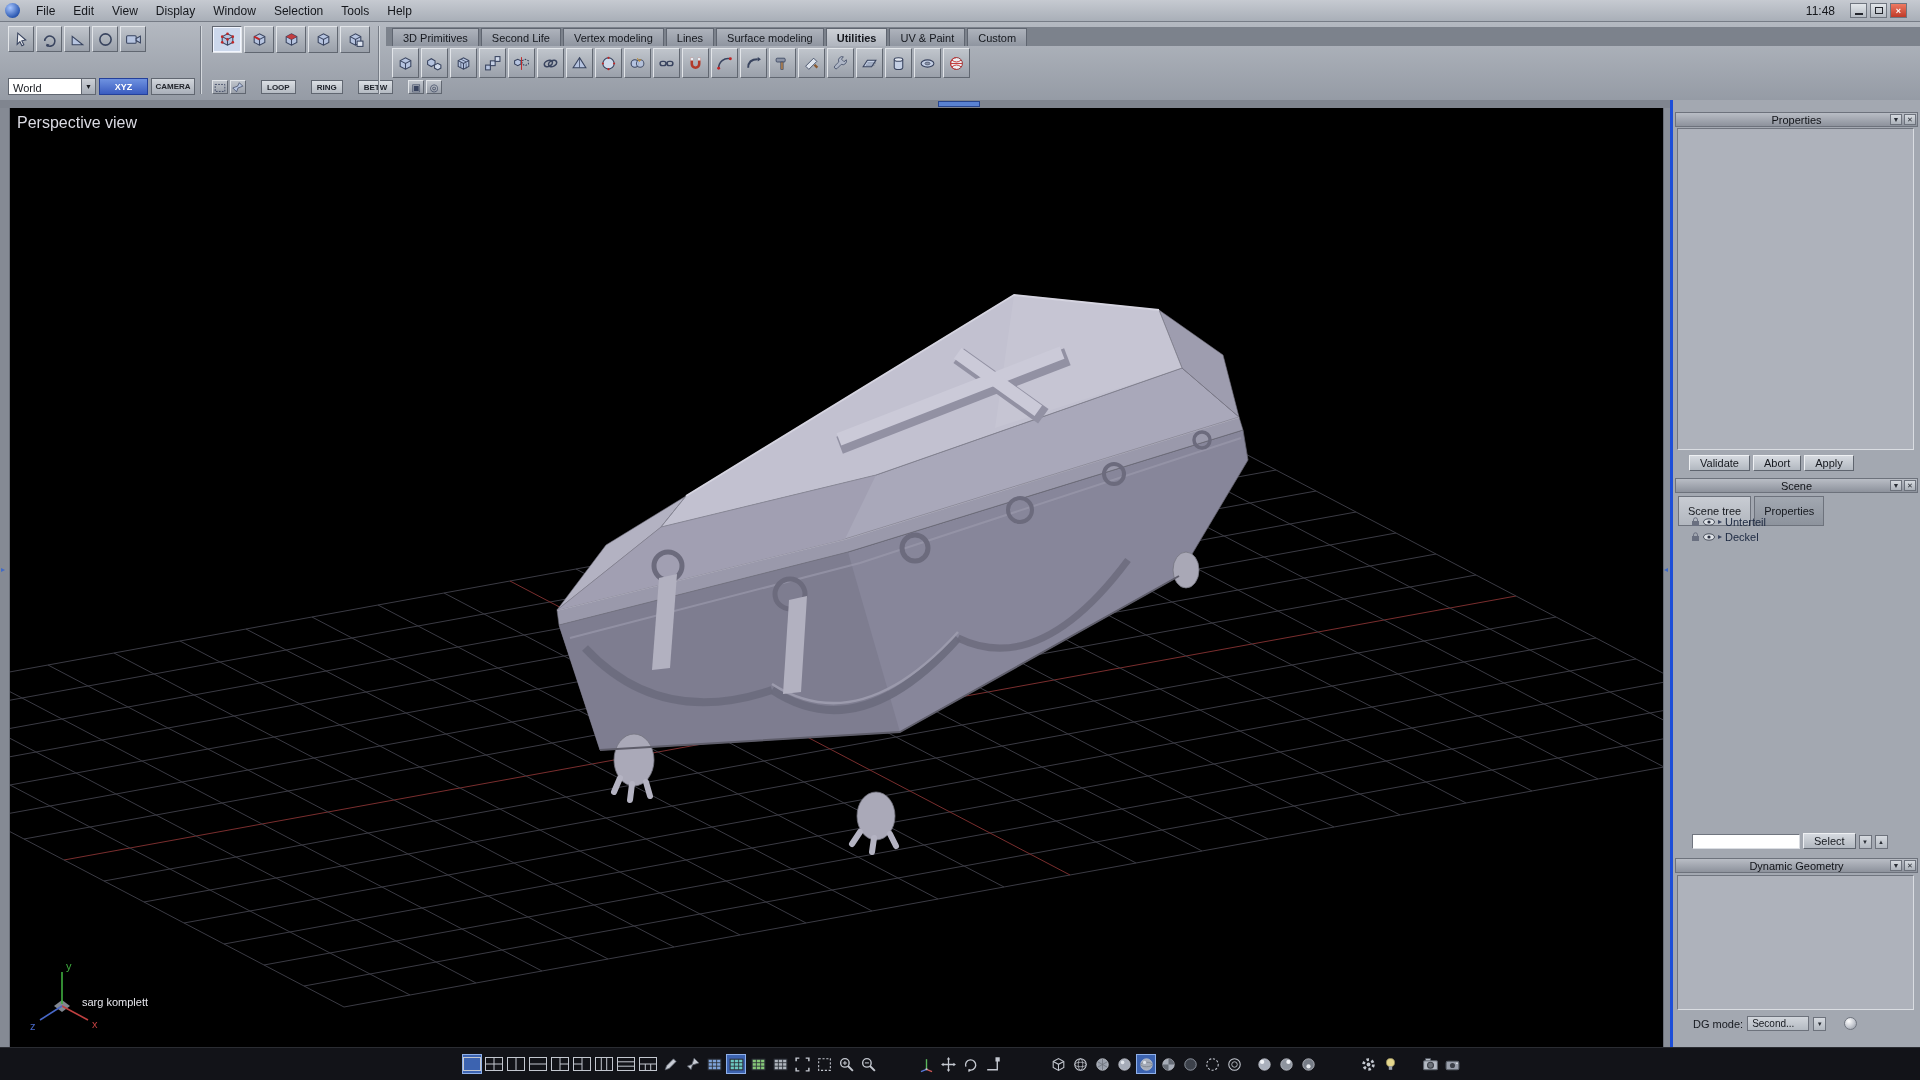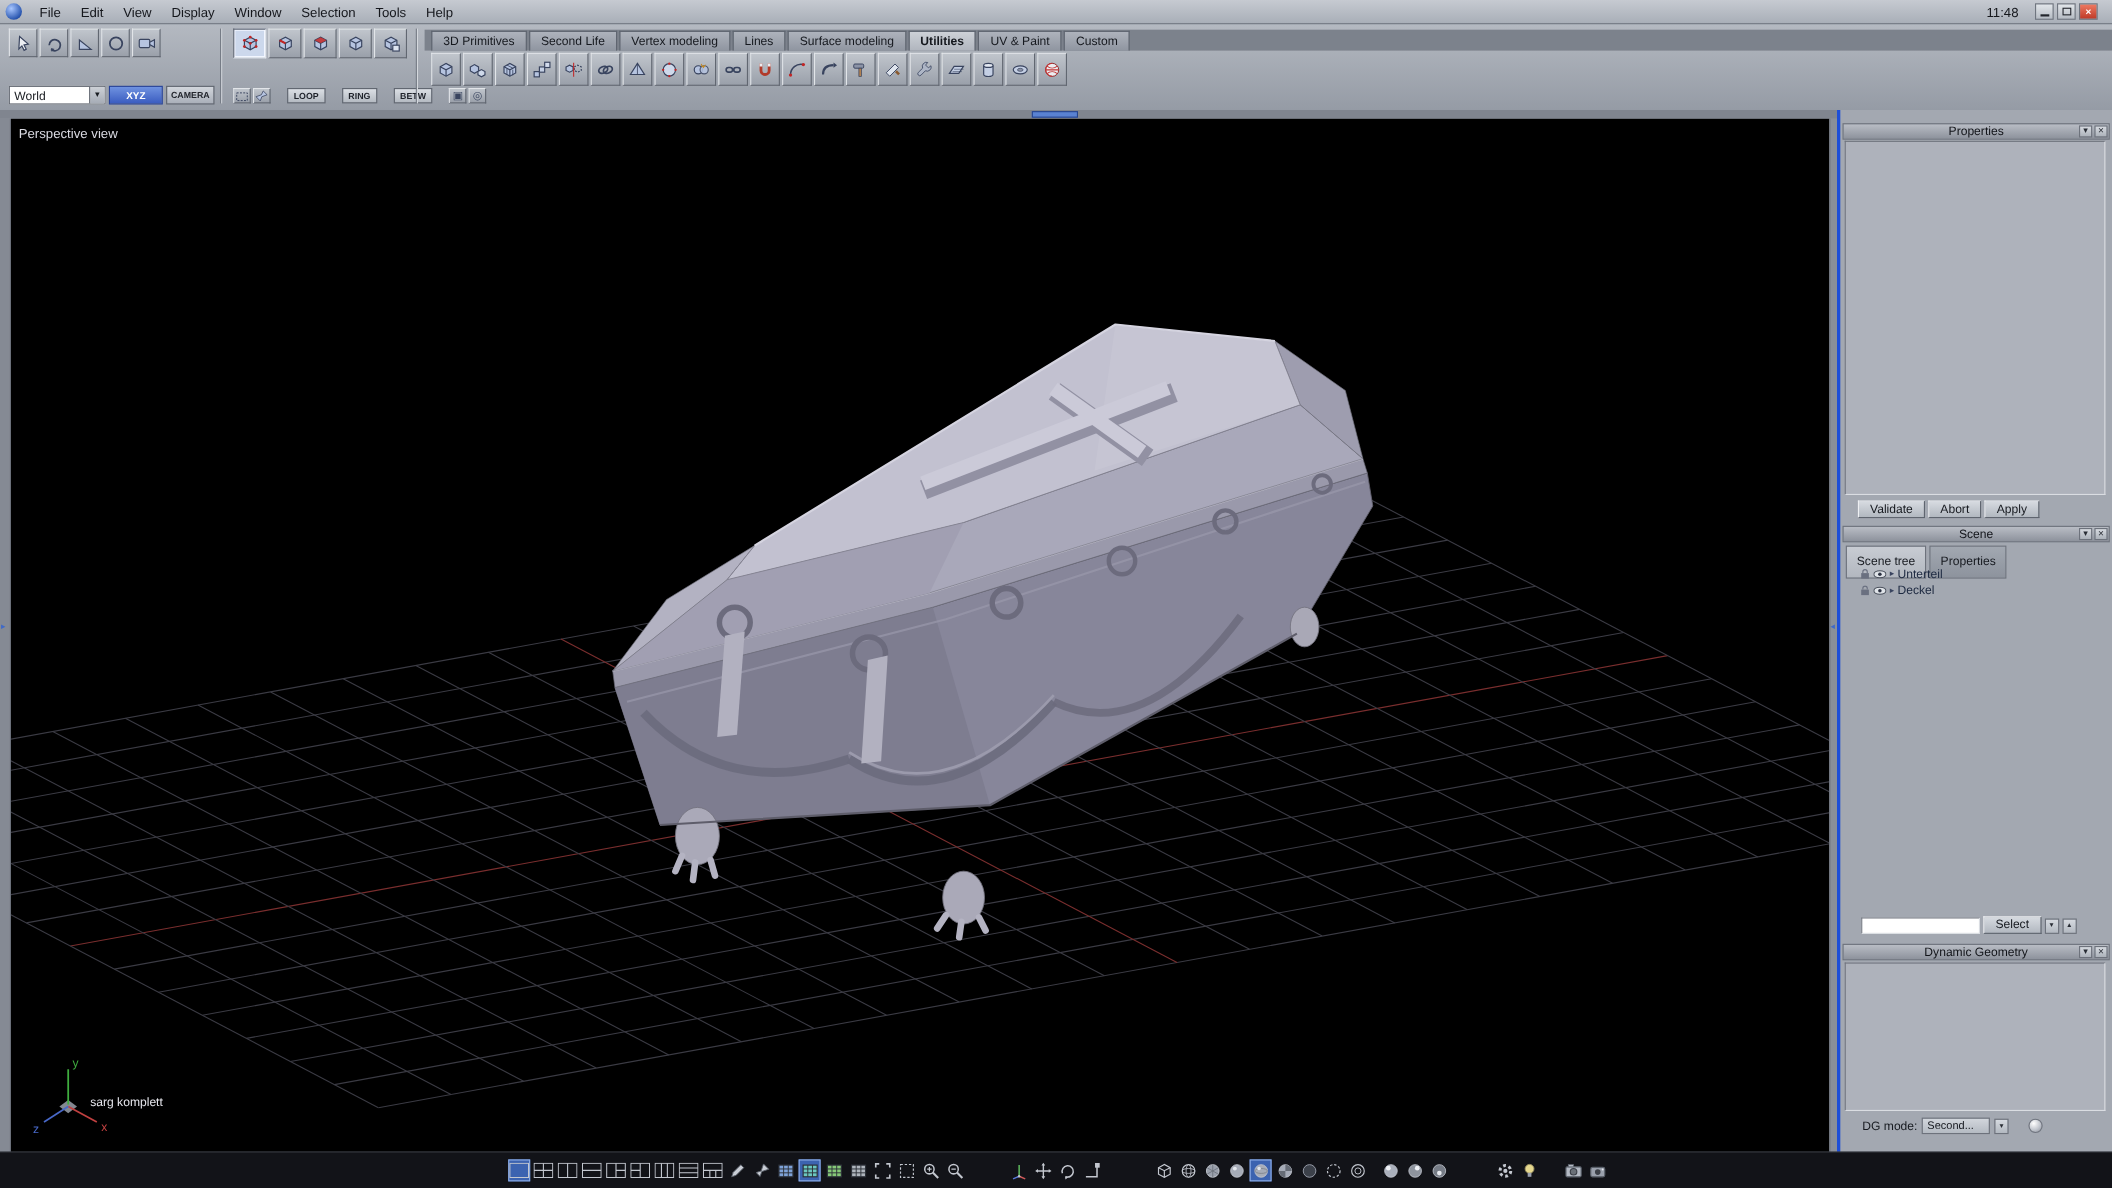--- a/index.html
+++ b/index.html
@@ -61,21 +61,21 @@
 
   
   .topstrip { position:absolute; top:100px; left:0; right:0; height:8px; background:#80858f; }
   .mini-scroll { position:absolute; left:938px; top:1px; width:42px; height:6px;
     background:#5a82d2; border:1px solid #27458e; }
   .leftstrip { position:absolute; top:108px; left:0; width:10px; height:939px; background:#858a94;
     border-right:1px solid #6b707a; }
   .edge-arrow { position:absolute; color:#3f69c8; font-size:8px; line-height:8px; }
   .viewport { position:absolute; left:10px; top:108px; width:1653px; height:939px; background:#000; }
   .vp-svg { position:absolute; left:0; top:0; }
-  .view-label { position:absolute; left:7px; top:6px; font-size:12px; color:#dadae2; }
+  .view-label { position:absolute; left:7px; top:6px; font-size:16px; color:#dadae2; }
   .model-label { position:absolute; left:72px; top:888px; font-size:11px; color:#e6e6ec; }
   .splitter { position:absolute; left:1663px; top:108px; width:7px; height:939px; background:#8a8f99;
     border-left:1px solid #6b707a; }
 
   
   .rightcol { position:absolute; left:1670px; top:100px; width:250px; height:947px;
     background:#a3a8b1; border-left:3px solid #1d4ed8; font-size:11px; }
   .phead { position:absolute; left:2px; right:2px; height:15px;
     background:linear-gradient(#b9bdc5,#8d929c); border:1px solid #6d727c;
     display:flex; align-items:center; justify-content:center; color:#111318; }

